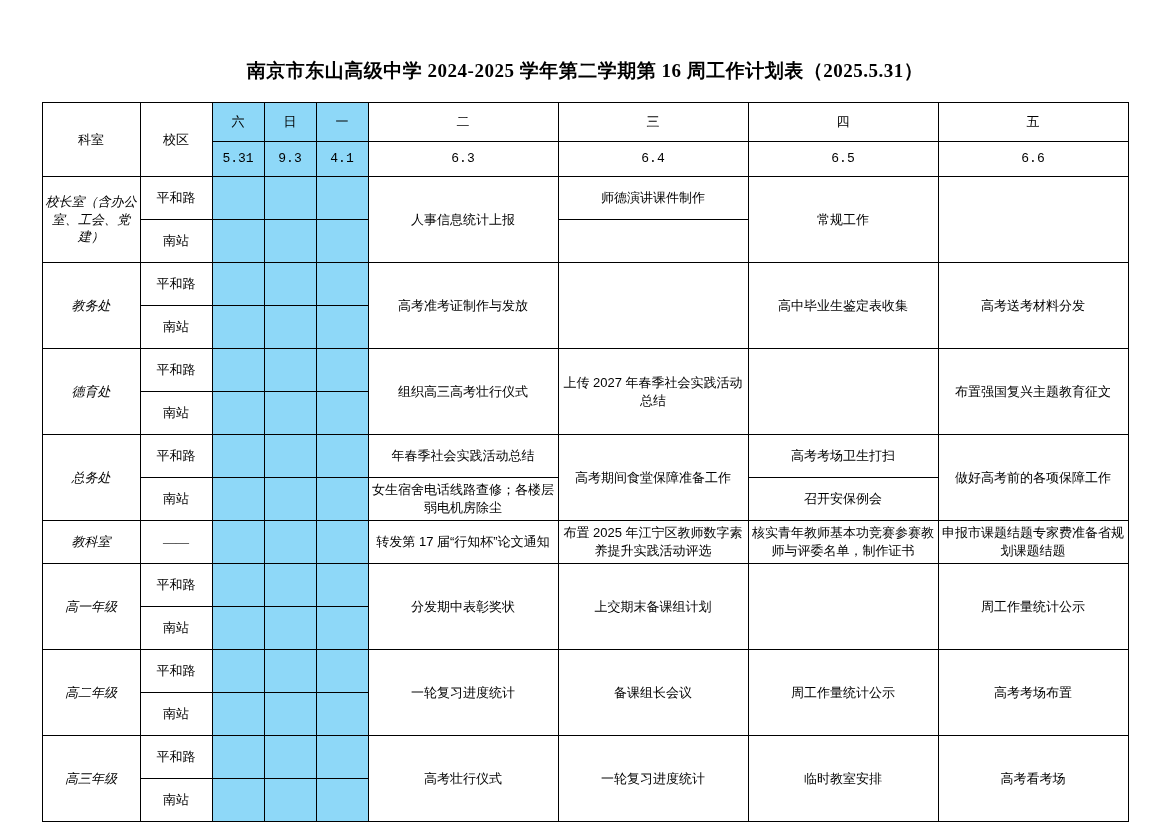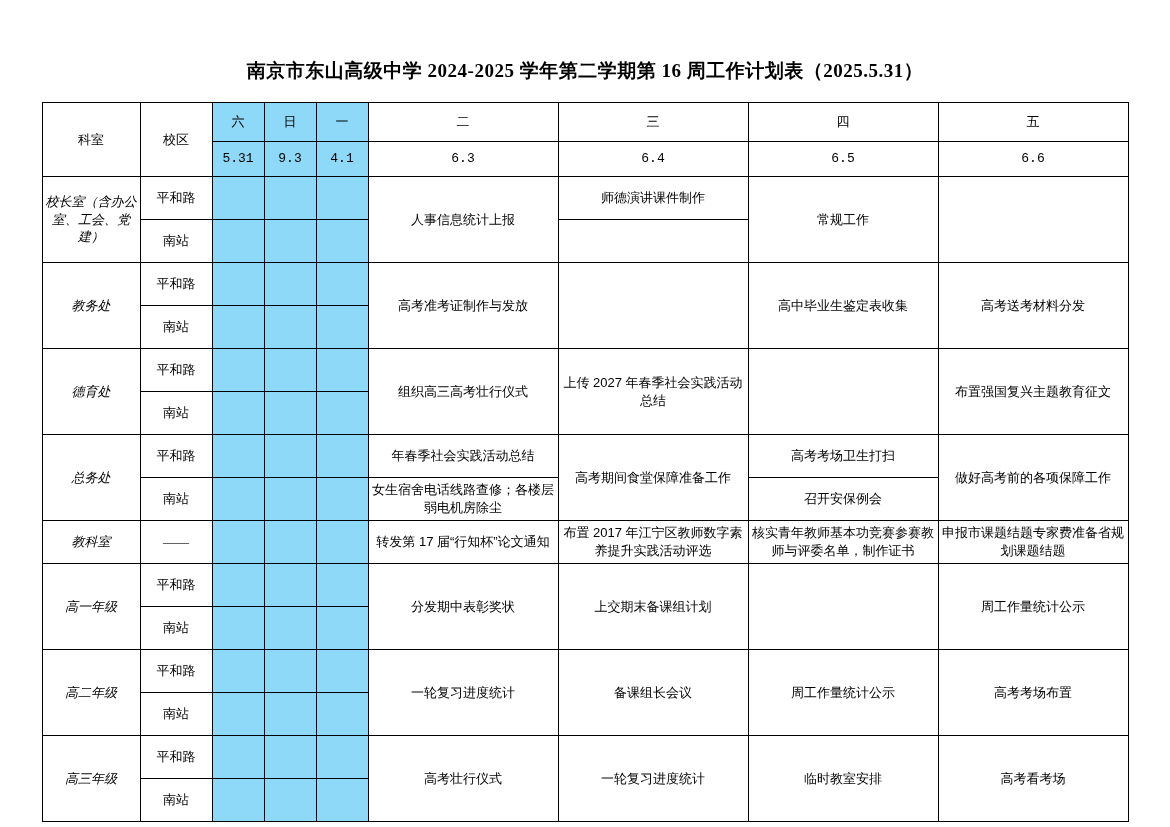--- a/index.html
+++ b/index.html
@@ -208,21 +208,21 @@
         <td class="cell-text">召开安保例会</td>
       </tr>
 
       <tr class="row-tall">
         <td class="dept">教科室</td>
         <td class="campus">——</td>
         <td class="blue"></td>
         <td class="blue"></td>
         <td class="blue"></td>
         <td class="cell-text">转发第 17 届“行知杯”论文通知</td>
-        <td class="cell-text">布置 2017 年江宁区教师数字素养提升实践活动评选</td>
+        <td class="cell-text">布置 2025 年江宁区教师数字素养提升实践活动评选</td>
         <td class="cell-text">核实青年教师基本功竞赛参赛教师与评委名单，制作证书</td>
         <td class="cell-text">申报市课题结题专家费准备省规划课题结题</td>
       </tr>
 
       <tr class="row-tall">
         <td rowspan="2" class="dept">高一年级</td>
         <td class="campus">平和路</td>
         <td class="blue"></td>
         <td class="blue"></td>
         <td class="blue"></td>

